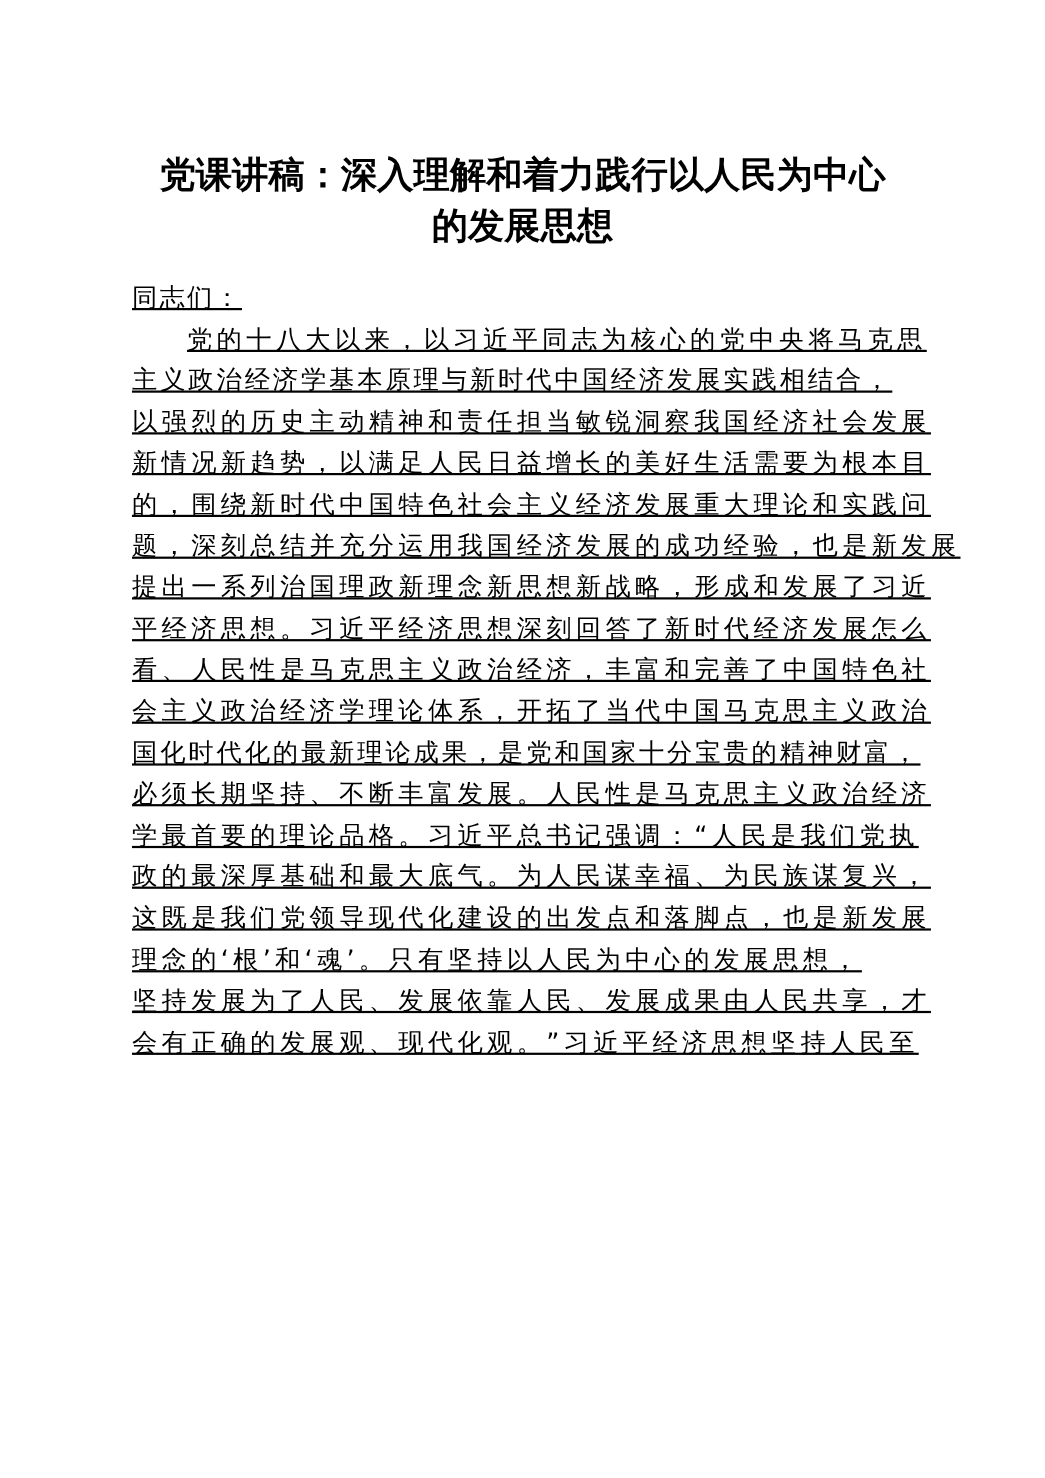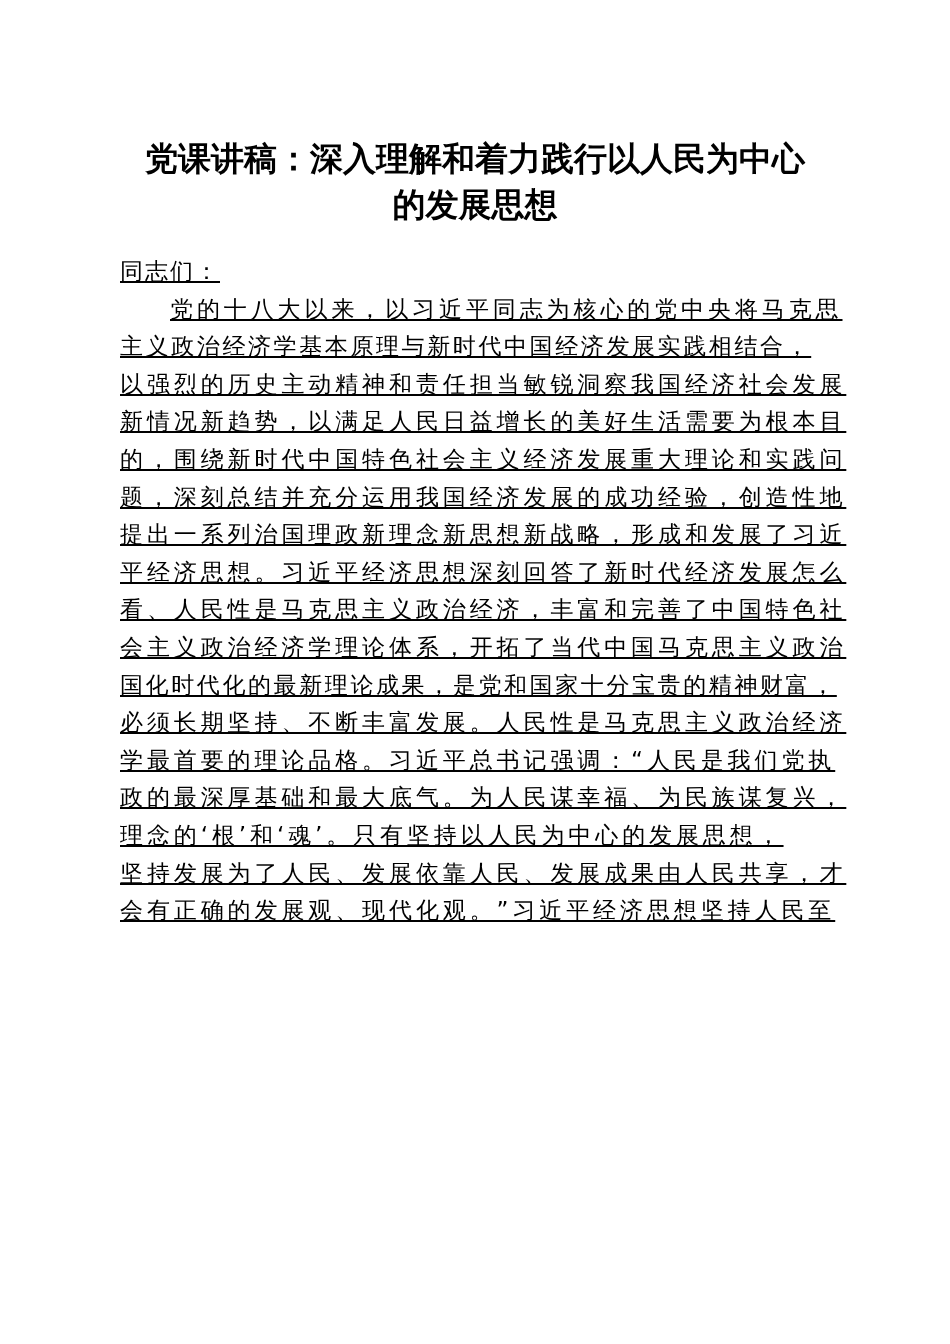--- a/index.html
+++ b/index.html
@@ -66,27 +66,28 @@
   </h1>
 
   <div class="body-text">
     <span class="line salutation">同志们：</span>
     <div>
       <span class="line indent">党的十八大以来，以习近平同志为核心的党中央将马克思</span>
       <span class="line" style="letter-spacing:2.6px">主义政治经济学基本原理与新时代中国经济发展实践相结合，</span>
       <span class="line">以强烈的历史主动精神和责任担当敏锐洞察我国经济社会发展</span>
       <span class="line">新情况新趋势，以满足人民日益增长的美好生活需要为根本目</span>
       <span class="line">的，围绕新时代中国特色社会主义经济发展重大理论和实践问</span>
-      <span class="line">题，深刻总结并充分运用我国经济发展的成功经验，创造性地</span>
+      <span class="line">题，深刻总结并充分运用我国经济发展的成功经验，也是新发展</span>
       <span class="line">提出一系列治国理政新理念新思想新战略，形成和发展了习近</span>
       <span class="line">平经济思想。习近平经济思想深刻回答了新时代经济发展怎么</span>
       <span class="line">看、人民性是马克思主义政治经济，丰富和完善了中国特色社</span>
       <span class="line">会主义政治经济学理论体系，开拓了当代中国马克思主义政治</span>
       <span class="line" style="letter-spacing:2.6px">国化时代化的最新理论成果，是党和国家十分宝贵的精神财富，</span>
       <span class="line">必须长期坚持、不断丰富发展。人民性是马克思主义政治经济</span>
       <span class="line">学最首要的理论品格。习近平总书记强调：“人民是我们党执</span>
       <span class="line">政的最深厚基础和最大底气。为人民谋幸福、为民族谋复兴，</span>
+      <span class="line">这既是我们党领导现代化建设的出发点和落脚点，也是新发展</span>
       <span class="line">理念的‘根’和‘魂’。只有坚持以人民为中心的发展思想，</span>
       <span class="line">坚持发展为了人民、发展依靠人民、发展成果由人民共享，才</span>
       <span class="line">会有正确的发展观、现代化观。”习近平经济思想坚持人民至</span>
     </div>
   </div>
 </div>
 
 </body></html>

